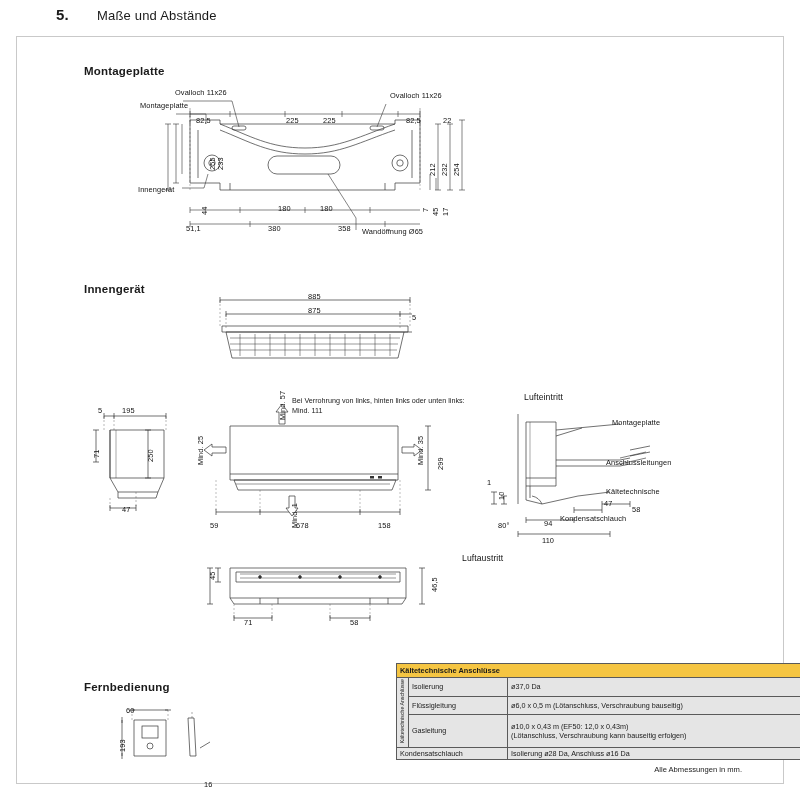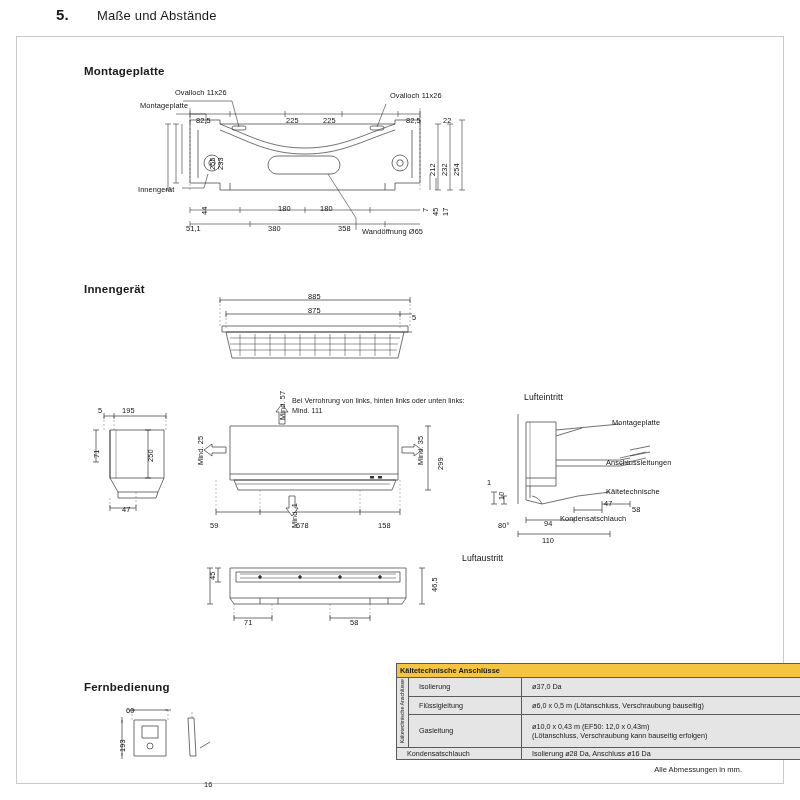--- a/index.html
+++ b/index.html
@@ -83,21 +83,21 @@
     position: absolute;
     left: 396px;
     top: 663px;
     width: 418px;
     border-collapse: collapse;
     font-size: 7.2px;
     background: #e5e5e5;
   }
   .tbl td, .tbl th {
     border: 0.7px solid #5a5a5a;
-    padding: 1px 10px;
+    padding: 1px 3px;
     vertical-align: middle;
     font-weight: normal;
     text-align: left;
     line-height: 1.25;
   }
   .tbl .hdr {
     background: #f5c542;
     font-weight: bold;
     font-size: 7.4px;
     padding: 2px 3px;

